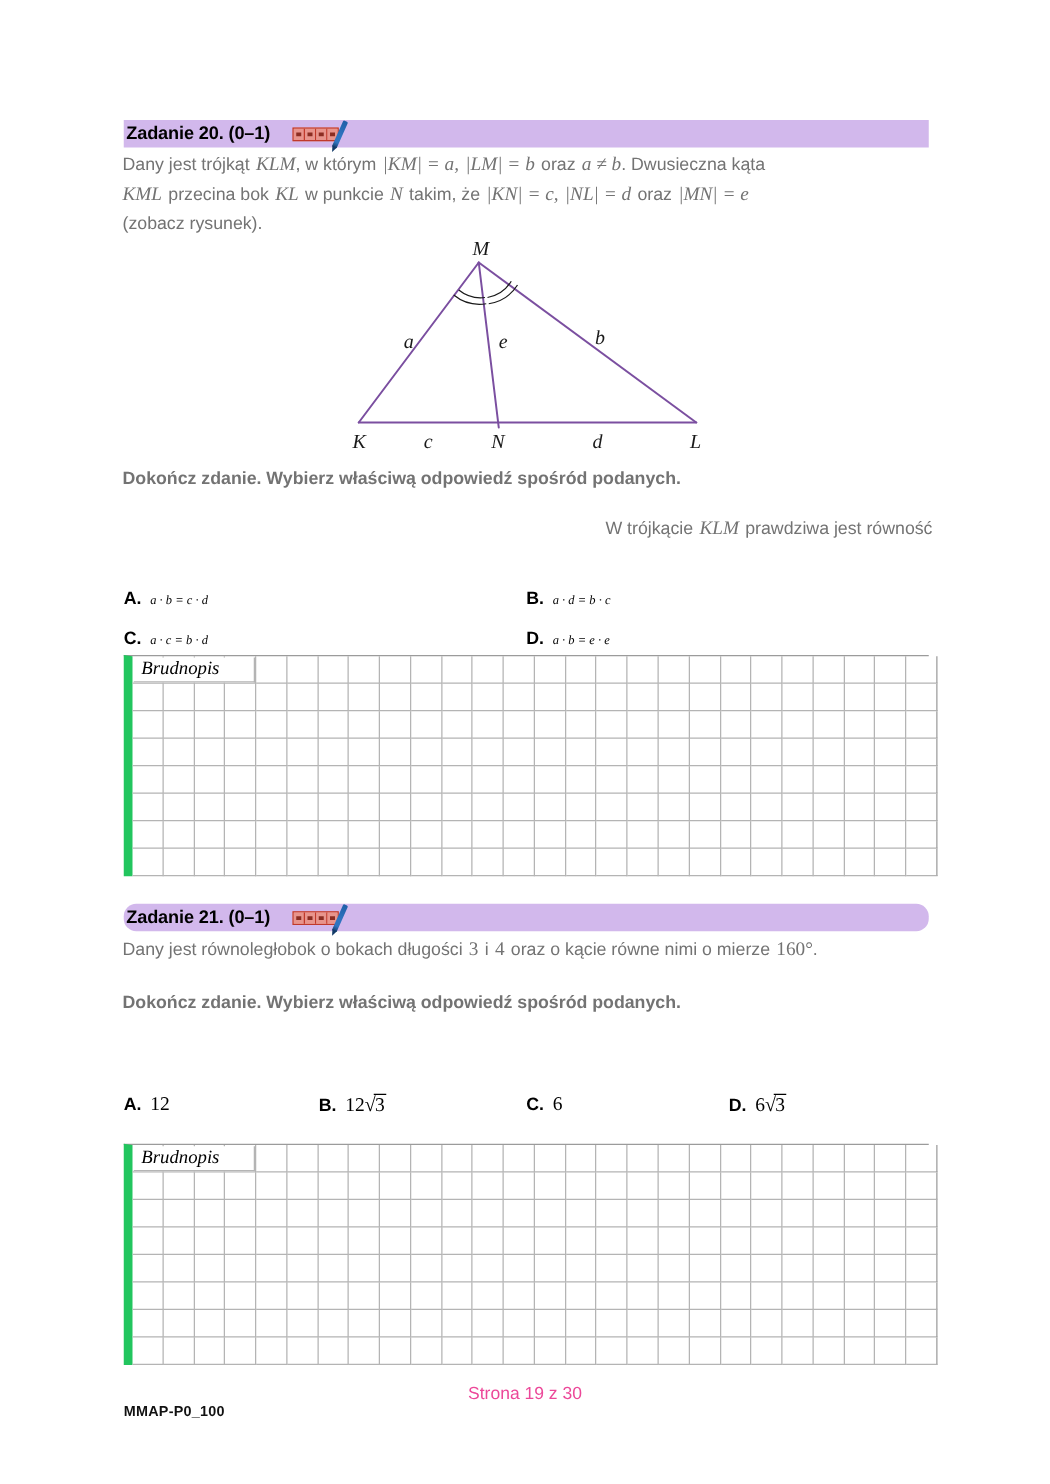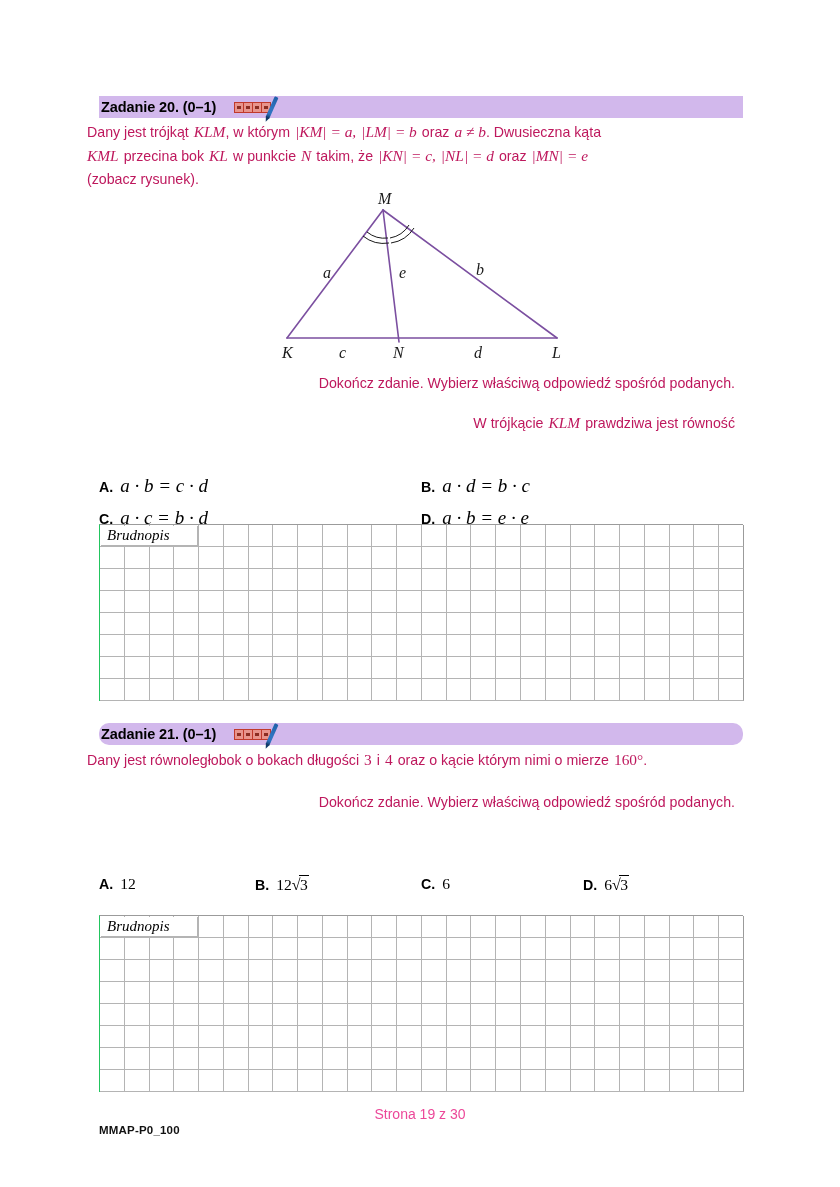--- a/index.html
+++ b/index.html
@@ -86,27 +86,27 @@
     left: 0; bottom: -4px;
     width: 0; height: 0;
     border-left: 2px solid transparent;
     border-right: 2px solid transparent;
     border-top: 5px solid #123a68;
   }
 
   
   .para {
     position: absolute;
-    left: 87px;
+    left: 98px;
     width: 648px;
     font-size: 14.2px;
     line-height: 23px;
-    color: #be185d;
-  }
-  .bold { font-weight: normal; text-align: right; }
+    color: #737373;
+  }
+  .bold { font-weight: bold; }
   .mathit {
     font-family: "Liberation Serif", serif;
     font-style: italic;
     font-size: 15.4px;
   }
   .mathrm {
     font-family: "Liberation Serif", serif;
     font-style: normal;
     font-size: 15.4px;
   }
@@ -126,21 +126,21 @@
     white-space: nowrap;
   }
   .ans-letter {
     font-size: 14.2px;
     font-weight: bold;
     margin-right: 7px;
   }
   .ans-body {
     font-family: "Liberation Serif", serif;
     font-style: italic;
-    font-size: 19px;
+    font-size: 10px;
     margin-top: 20px;
   }
   .ans-num {
     font-family: "Liberation Serif", serif;
     font-style: normal;
     font-size: 15.6px;
     text-align: center;
   }
   .radic {
     font-family: "Liberation Serif", serif;
@@ -170,21 +170,21 @@
 
   
   .grid-wrap {
     position: absolute;
     left: 99px;
     width: 644px;
   }
   .grid {
     position: relative;
     width: 644px;
-    border-left: 1px solid #22c55e;
+    border-left: 7px solid #22c55e;
     border-top: 1px solid #9b9b9b;
     box-sizing: border-box;
   }
   .grid-row {
     display: flex;
     height: 22px;
   }
   .grid-cell {
     flex: 0 0 24.77px;
     border-right: 1px solid #b4b4b4;
@@ -560,21 +560,21 @@
         <span></span>
           <span></span>
           <span></span>
           <span></span>
       </div>
       <div class="pen"></div>
     </div>
   </div>
 
   <div class="para" style="top:748px;">
-    <span>Dany jest równoległobok o bokach długości</span><span class="sp"></span><span class="mathrm">3</span><span class="sp"></span><span>i</span><span class="sp"></span><span class="mathrm">4</span><span class="sp"></span><span>oraz o kącie którym nimi o mierze</span><span class="sp"></span><span class="mathrm">160°</span><span>.</span>
+    <span>Dany jest równoległobok o bokach długości</span><span class="sp"></span><span class="mathrm">3</span><span class="sp"></span><span>i</span><span class="sp"></span><span class="mathrm">4</span><span class="sp"></span><span>oraz o kącie równe nimi o mierze</span><span class="sp"></span><span class="mathrm">160°</span><span>.</span>
   </div>
 
   <div class="para bold" style="top:791px;">Dokończ zdanie. Wybierz właściwą odpowiedź spośród podanych.</div>
 
 
   <div class="ans-row" style="top:875px;">
     <div class="ans" style="left:0;">
       <span class="ans-letter">A.</span>
       <span class="ans-num">12</span>
     </div>

